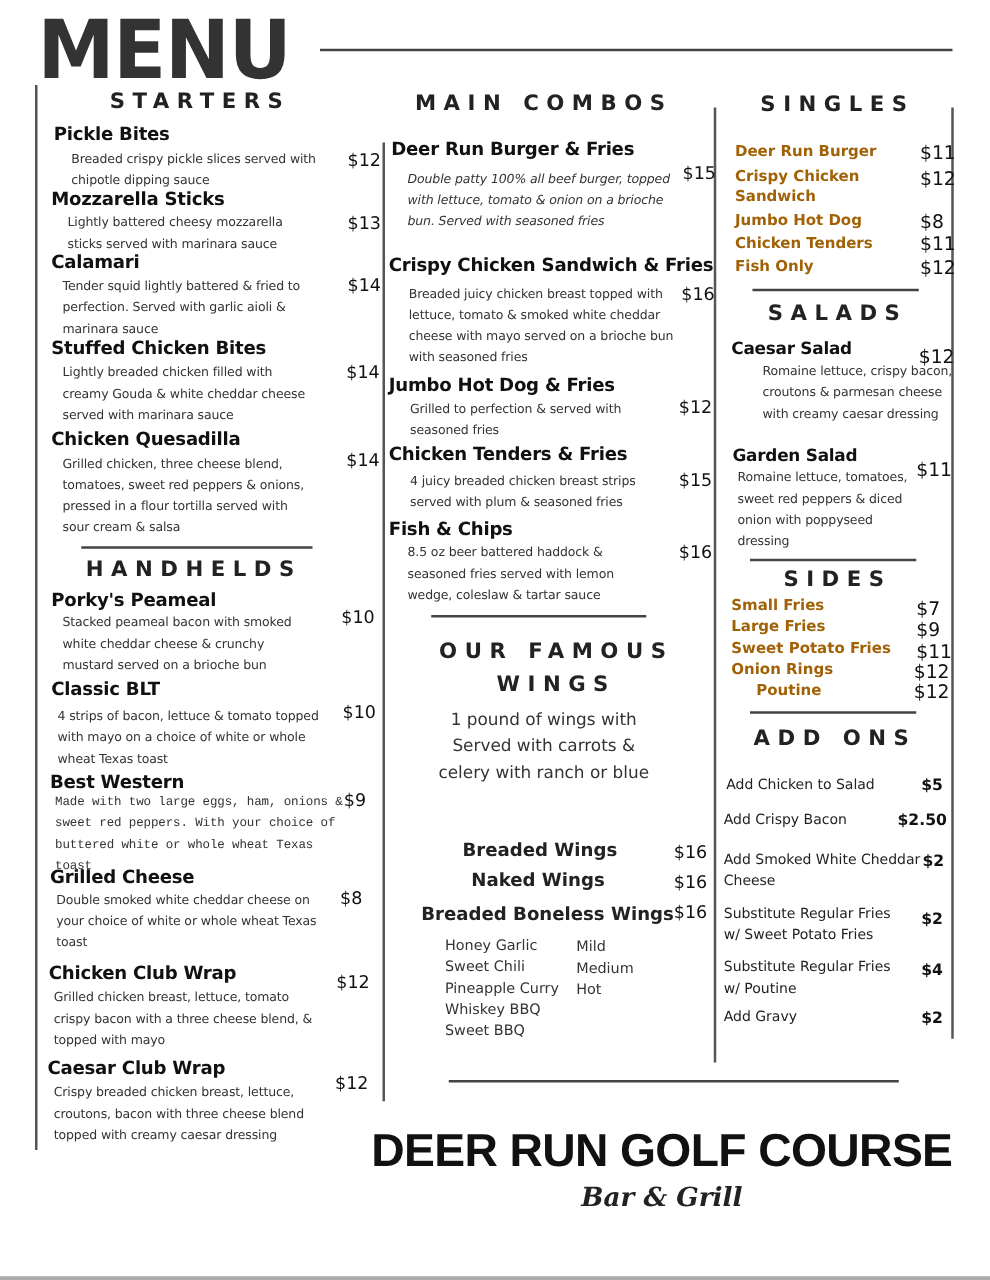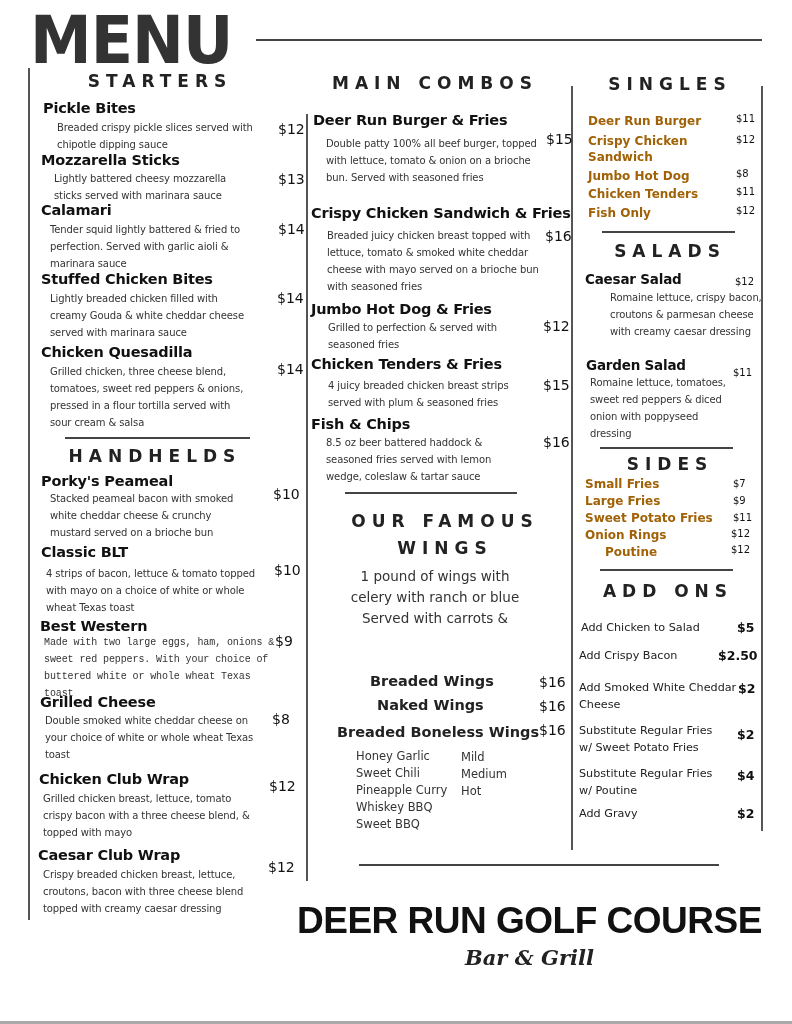--- a/index.html
+++ b/index.html
@@ -6,21 +6,21 @@
   body { width:792px; height:1024px; position:relative; background:#ffffff; overflow:hidden; font-family:"DejaVu Sans", sans-serif; color:#1c1c1c; }
   .abs { position:absolute; }
   .vrule { position:absolute; width:1.5px; background:#555; }
   .hrule { position:absolute; height:1.5px; background:#444; }
   .big-title { font-family:"DejaVu Sans", sans-serif; font-weight:bold; font-size:62px; letter-spacing:-1px; color:#333; line-height:1; transform:scaleY(1.05); transform-origin:left top; }
   .sec-head { font-family:"DejaVu Sans", sans-serif; font-weight:bold; font-size:17px; letter-spacing:6px; color:#222; text-align:center; }
   .item-name { font-family:"DejaVu Sans", sans-serif; font-weight:bold; font-size:14.5px; color:#111; white-space:nowrap; letter-spacing:-0.2px; }
   .item-desc { font-family:"DejaVu Sans", sans-serif; font-size:10px; color:#333; line-height:17px; letter-spacing:-0.1px; }
   .price { font-family:"DejaVu Sans", sans-serif; font-size:14px; color:#111; white-space:nowrap; }
   .single-name { font-family:"DejaVu Sans", sans-serif; font-weight:bold; font-size:12px; color:#a16207; line-height:16px; }
-  .single-price { font-family:"DejaVu Sans", sans-serif; font-size:10px; color:#111; }
+  .single-price { font-family:"DejaVu Sans", sans-serif; font-size:15px; color:#111; }
   .addon { font-family:"DejaVu Sans", sans-serif; font-size:11.2px; color:#222; line-height:17px; }
   .addon-price { font-family:"DejaVu Sans", sans-serif; font-weight:bold; font-size:12.5px; color:#111; }
   .wing-desc { font-family:"DejaVu Sans", sans-serif; font-size:13.5px; color:#333; text-align:center; line-height:21px; }
   .wing-name { font-family:"DejaVu Sans", sans-serif; font-weight:bold; font-size:14.5px; color:#222; }
   .sauce { font-family:"DejaVu Sans", sans-serif; font-size:11.5px; color:#333; line-height:17px; }
   .footer-title { font-family:"Liberation Sans", sans-serif; font-weight:bold; font-size:37px; color:#111; white-space:nowrap; letter-spacing:-0.5px; }
   .footer-sub { font-family:"DejaVu Serif", serif; font-style:italic; font-weight:bold; font-size:21px; color:#222; }
   .bottom-bar { position:absolute; left:0; top:1021px; width:792px; height:3px; background:#aaa; }
 </style>
 </head>
@@ -85,21 +85,21 @@
 <div class="abs item-desc" style="left:43px; top:790px; width:215px;">Grilled chicken breast, lettuce, tomato crispy bacon with a three cheese blend, &amp; topped with mayo</div>
 <div class="abs price" style="left:269px; top:778px;">$12</div>
 
 <div class="abs item-name" style="left:38px; top:847px;">Caesar Club Wrap</div>
 <div class="abs item-desc" style="left:43px; top:866px; width:222px;">Crispy breaded chicken breast, lettuce, croutons, bacon with three cheese blend topped with creamy caesar dressing</div>
 <div class="abs price" style="left:268px; top:859px;">$12</div>
 
 <div class="abs sec-head" style="left:315px; top:73px; width:240px;">MAIN COMBOS</div>
 
 <div class="abs item-name" style="left:313px; top:112px;">Deer Run Burger &amp; Fries</div>
-<div class="abs item-desc" style="left:326px; top:135px; width:218px;">Double patty 100% all beef burger, topped with lettuce, tomato &amp; onion on a brioche bun. Served with seasoned fries</div>
+<div class="abs item-desc" style="left:326px; top:135px; width:218px;font-style:italic;">Double patty 100% all beef burger, topped with lettuce, tomato &amp; onion on a brioche bun. Served with seasoned fries</div>
 <div class="abs price" style="left:546px; top:131px;">$15</div>
 
 <div class="abs item-name" style="left:311px; top:205px;">Crispy Chicken Sandwich &amp; Fries</div>
 <div class="abs item-desc" style="left:327px; top:227px; width:215px;">Breaded juicy chicken breast topped with lettuce, tomato &amp; smoked white cheddar cheese with mayo served on a brioche bun with seasoned fries</div>
 <div class="abs price" style="left:545px; top:228px;">$16</div>
 
 <div class="abs item-name" style="left:311px; top:301px;">Jumbo Hot Dog &amp; Fries</div>
 <div class="abs item-desc" style="left:328px; top:319px; width:200px;">Grilled to perfection &amp; served with seasoned fries</div>
 <div class="abs price" style="left:543px; top:318px;">$12</div>
 
@@ -109,22 +109,22 @@
 
 <div class="abs item-name" style="left:311px; top:416px;">Fish &amp; Chips</div>
 <div class="abs item-desc" style="left:326px; top:434px; width:195px;">8.5 oz beer battered haddock &amp; seasoned fries served with lemon wedge, coleslaw &amp; tartar sauce</div>
 <div class="abs price" style="left:543px; top:434px;">$16</div>
 
 <div class="abs sec-head" style="left:330px; top:511px; width:230px;">OUR FAMOUS</div>
 <div class="abs sec-head" style="left:330px; top:538px; width:230px;">WINGS</div>
 
 <div class="abs wing-desc" style="left:335px; top:566px; width:200px;">
   <div>1 pound of wings with</div>
+  <div>Served with carrots &amp;</div>
   <div>celery with ranch or blue</div>
-  <div>Served with carrots &amp;</div>
 </div>
 
 <div class="abs wing-name" style="left:370px; top:673px;">Breaded Wings</div>
 <div class="abs price" style="left:539px; top:674px;">$16</div>
 <div class="abs wing-name" style="left:377px; top:697px;">Naked Wings</div>
 <div class="abs price" style="left:539px; top:698px;">$16</div>
 <div class="abs wing-name" style="left:337px; top:724px;">Breaded Boneless Wings</div>
 <div class="abs price" style="left:539px; top:722px;">$16</div>
 
 <div class="abs sauce" style="left:356px; top:748px;">

